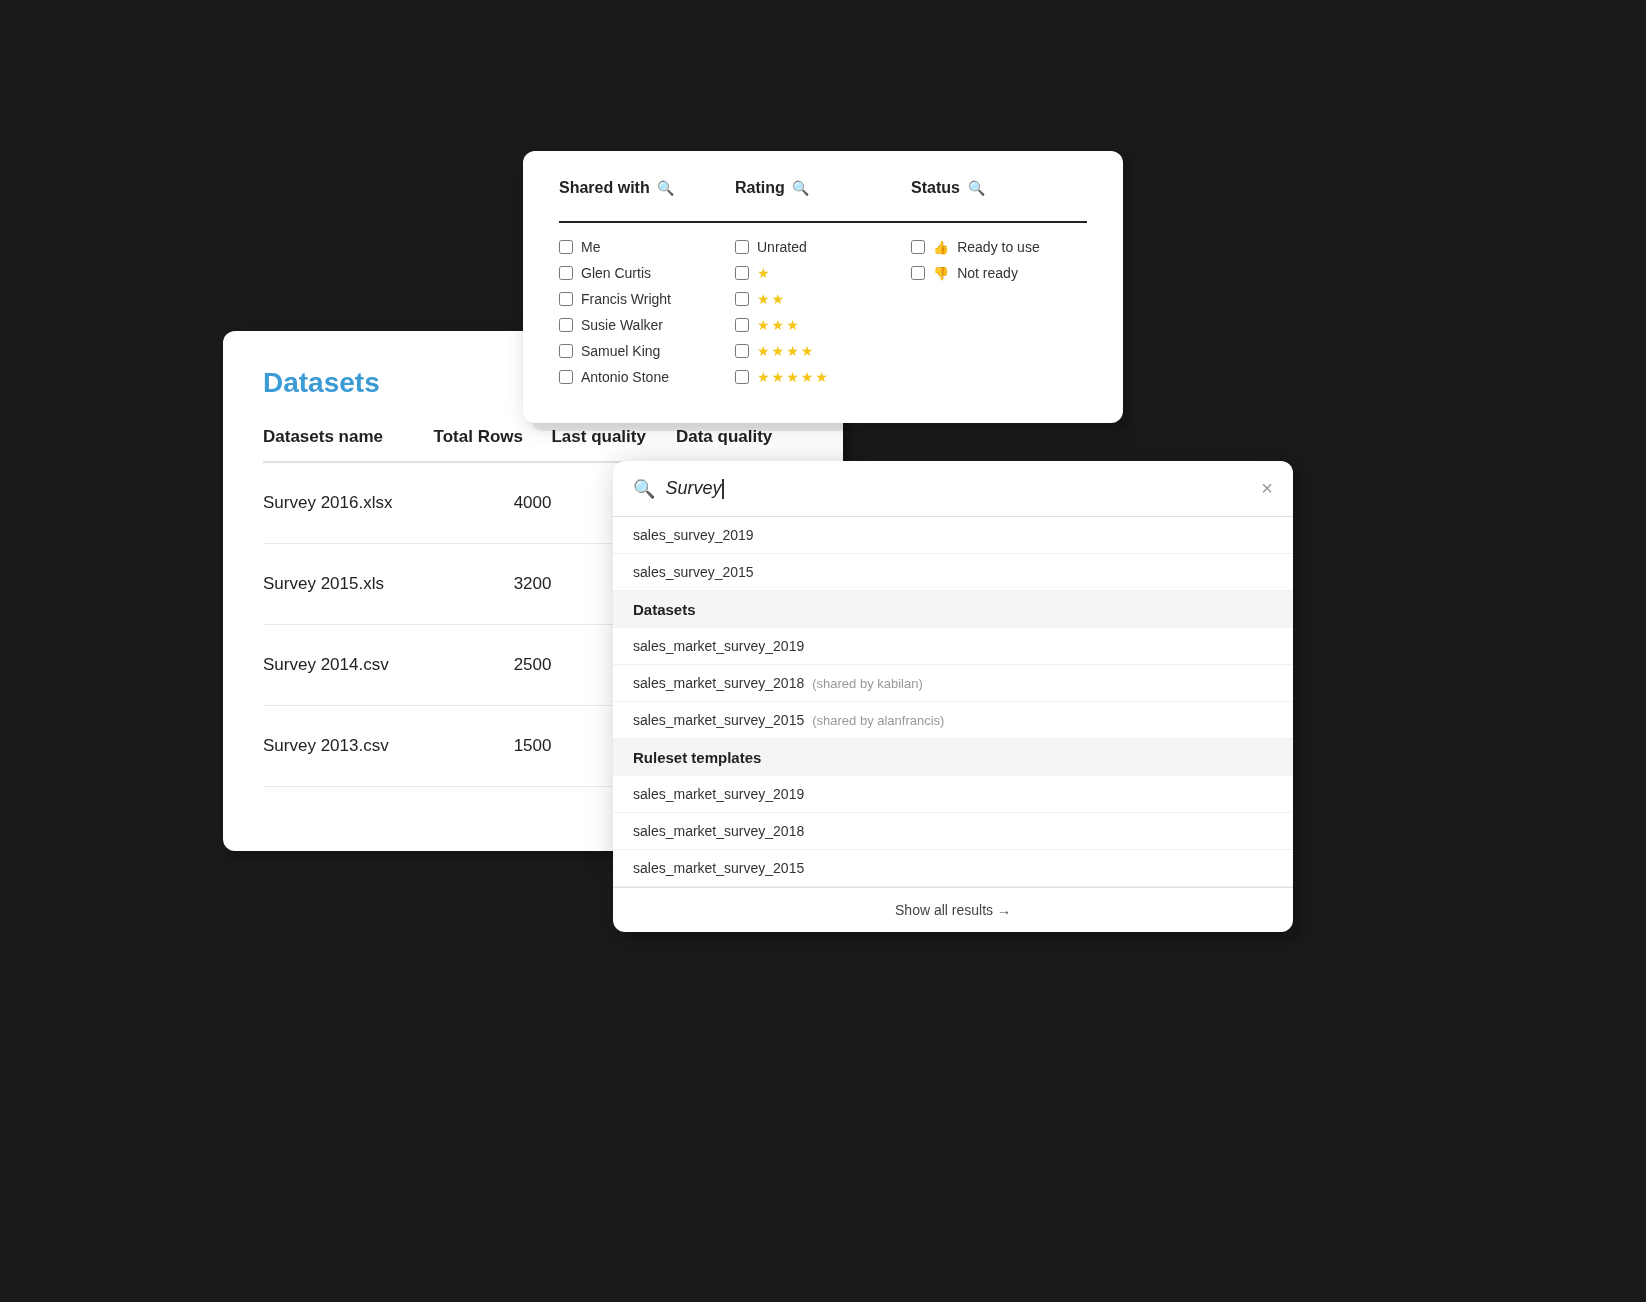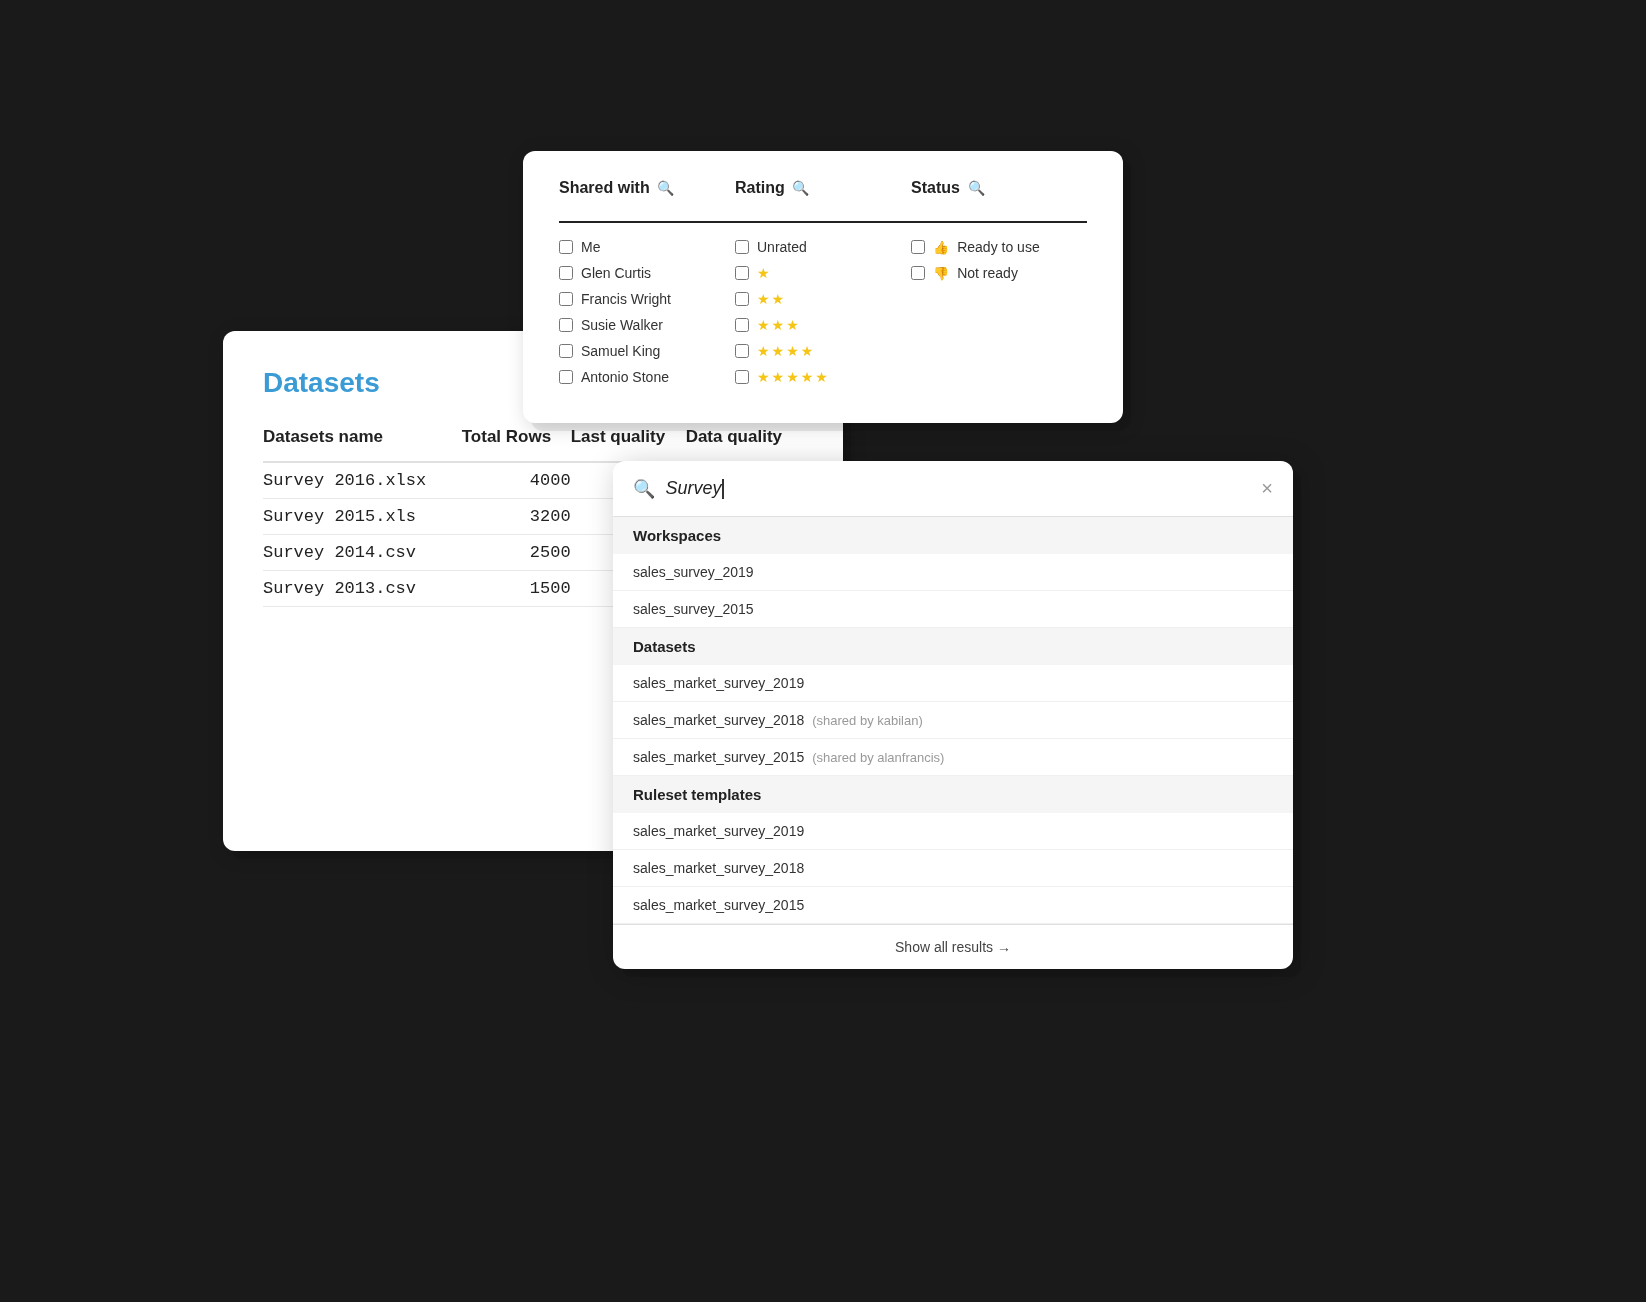--- a/index.html
+++ b/index.html
@@ -54,25 +54,24 @@
       color: #222;
       padding-bottom: 14px;
       border-bottom: 2px solid #e0e0e0;
     }
 
     .datasets-table thead tr th:nth-child(2) {
       text-align: left;
     }
 
     .datasets-table tbody tr td {
-      padding: 8px 0;
+      padding: 30px 0;
       font-size: 17px;
       color: #222;
       border-bottom: 1px solid #e8e8e8;
-      font-family: Liberation Mono, monospace;
     }
 
     .datasets-table tbody tr td:nth-child(2) {
       text-align: right;
       font-size: 17px;
     }
 
     
     .filter-card {
       position: absolute;
@@ -395,21 +394,20 @@
 
   <div class="search-card">
     <div class="search-input-row">
       <span class="search-icon-main">🔍</span>
       <span class="search-input-text">
         <span>Survey</span><span class="search-cursor"></span>
       </span>
       <span class="search-close">×</span>
     </div>
     <div id="search-results">
-        <div class="search-section-header">Workspaces</div>
         <div class="search-result-item">
           <span>sales_survey_2019</span>
         </div>
         <div class="search-result-item">
           <span>sales_survey_2015</span>
         </div>
         <div class="search-section-header">Datasets</div>
         <div class="search-result-item">
           <span>sales_market_survey_2019</span>
         </div>

